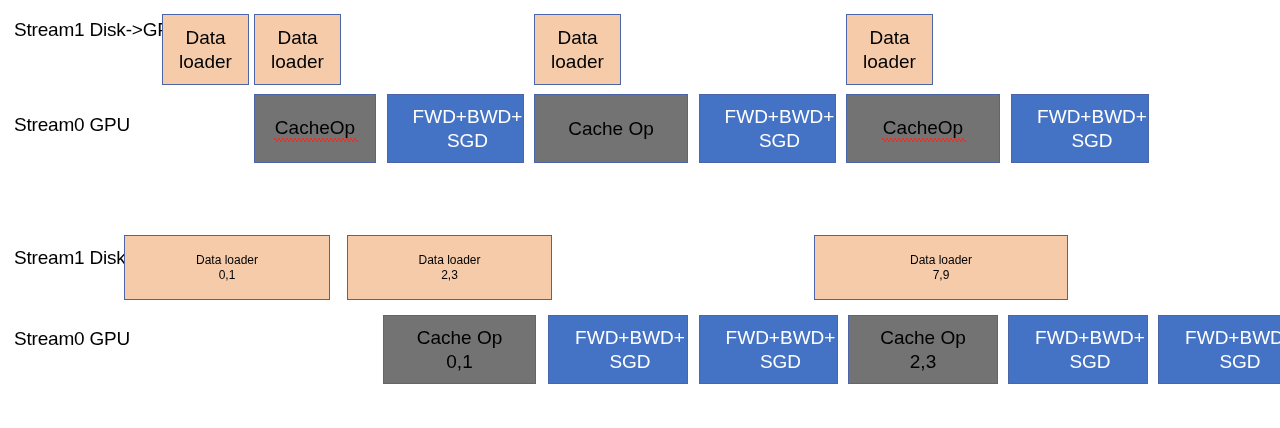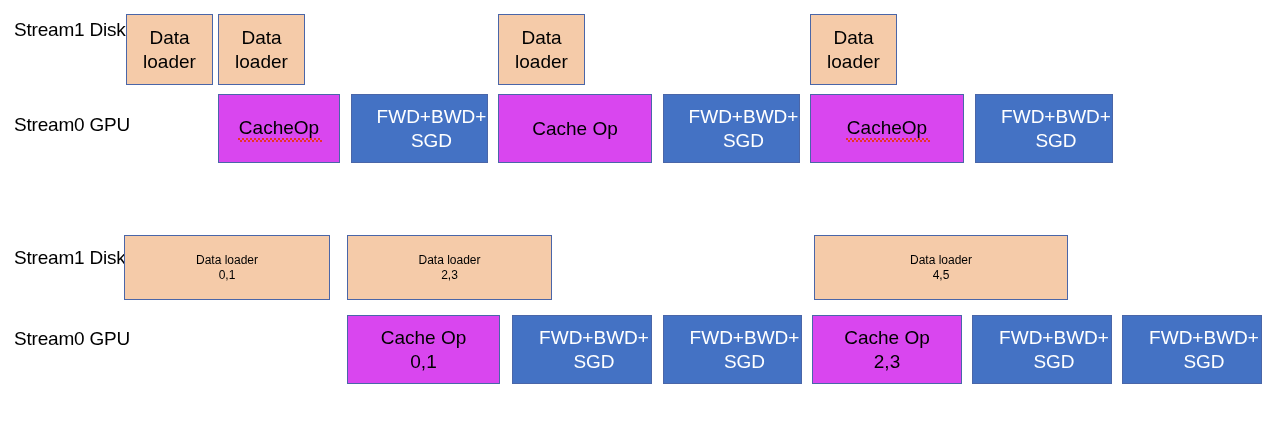--- a/index.html
+++ b/index.html
@@ -40,25 +40,25 @@
     flex-direction: column;
     align-items: center;
     justify-content: center;
     text-align: center;
     line-height: 1.22;
     overflow: hidden;
   }
   .block .line { display: block; }
 
   .peach { background: #f5cba9; color: #000000; }
-  .green { background: #d946ef; color: #000000; }
+  .green { background: #737373; color: #000000; }
   .blue  { background: #4472c4; color: #ffffff; padding-left: 24px; }
 
   
-  .t-lg { font-size: 19px; }
+  .t-lg { font-size: 19px; margin-left: 36px; }
   .t-sm { font-size: 12px; }
 
   
   .squiggle {
     position: relative;
     display: inline-block;
     padding-bottom: 2px;
   }
   .squiggle::after {
     content: "";
@@ -164,21 +164,21 @@
     <span class="line">0,1</span>
   </div>
 
   <div class="block peach t-sm" style="left:347px; top:235px; width:205px; height:65px;">
     <span class="line">Data loader</span>
     <span class="line">2,3</span>
   </div>
 
   <div class="block peach t-sm" style="left:814px; top:235px; width:254px; height:65px;">
     <span class="line">Data loader</span>
-    <span class="line">4,5</span>
+    <span class="line">7,9</span>
   </div>
 
   <div class="block green t-lg" style="left:347px; top:315px; width:153px; height:69px;">
     <span class="line">Cache Op</span>
     <span class="line">0,1</span>
   </div>
 
   <div class="block blue t-lg" style="left:512px; top:315px; width:140px; height:69px;">
     <span class="line">FWD+BWD+</span>
     <span class="line">SGD</span>

